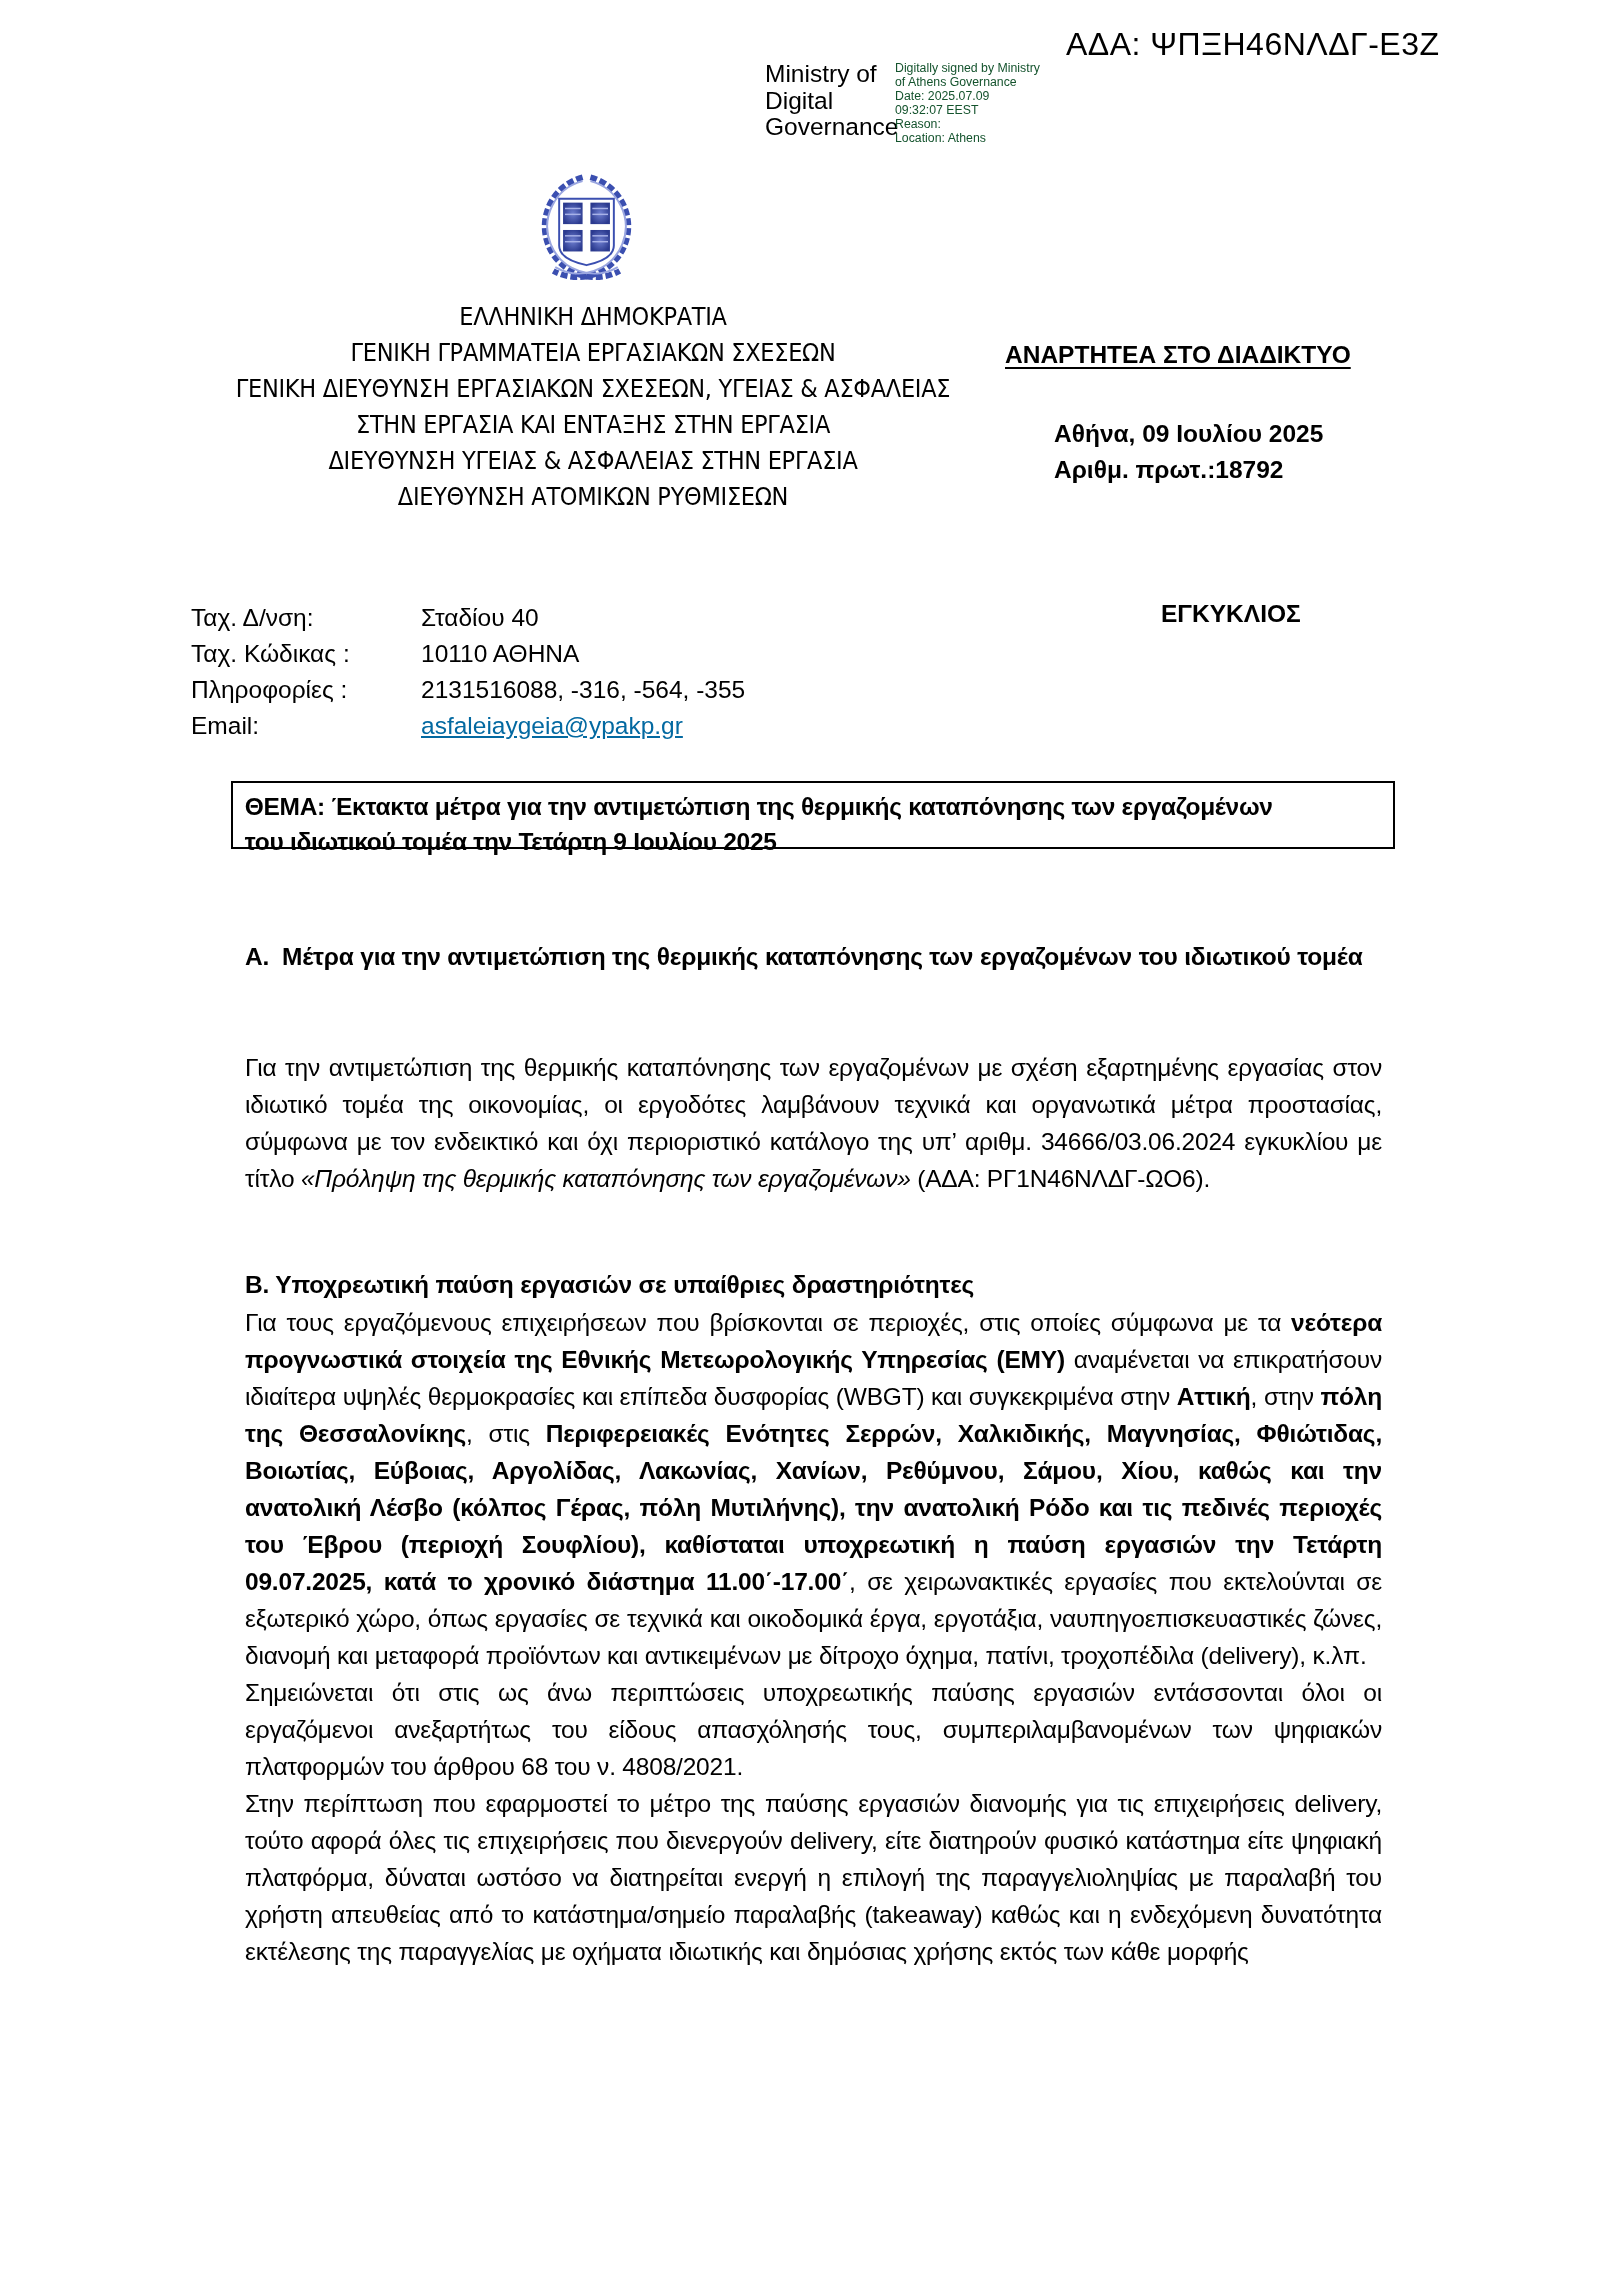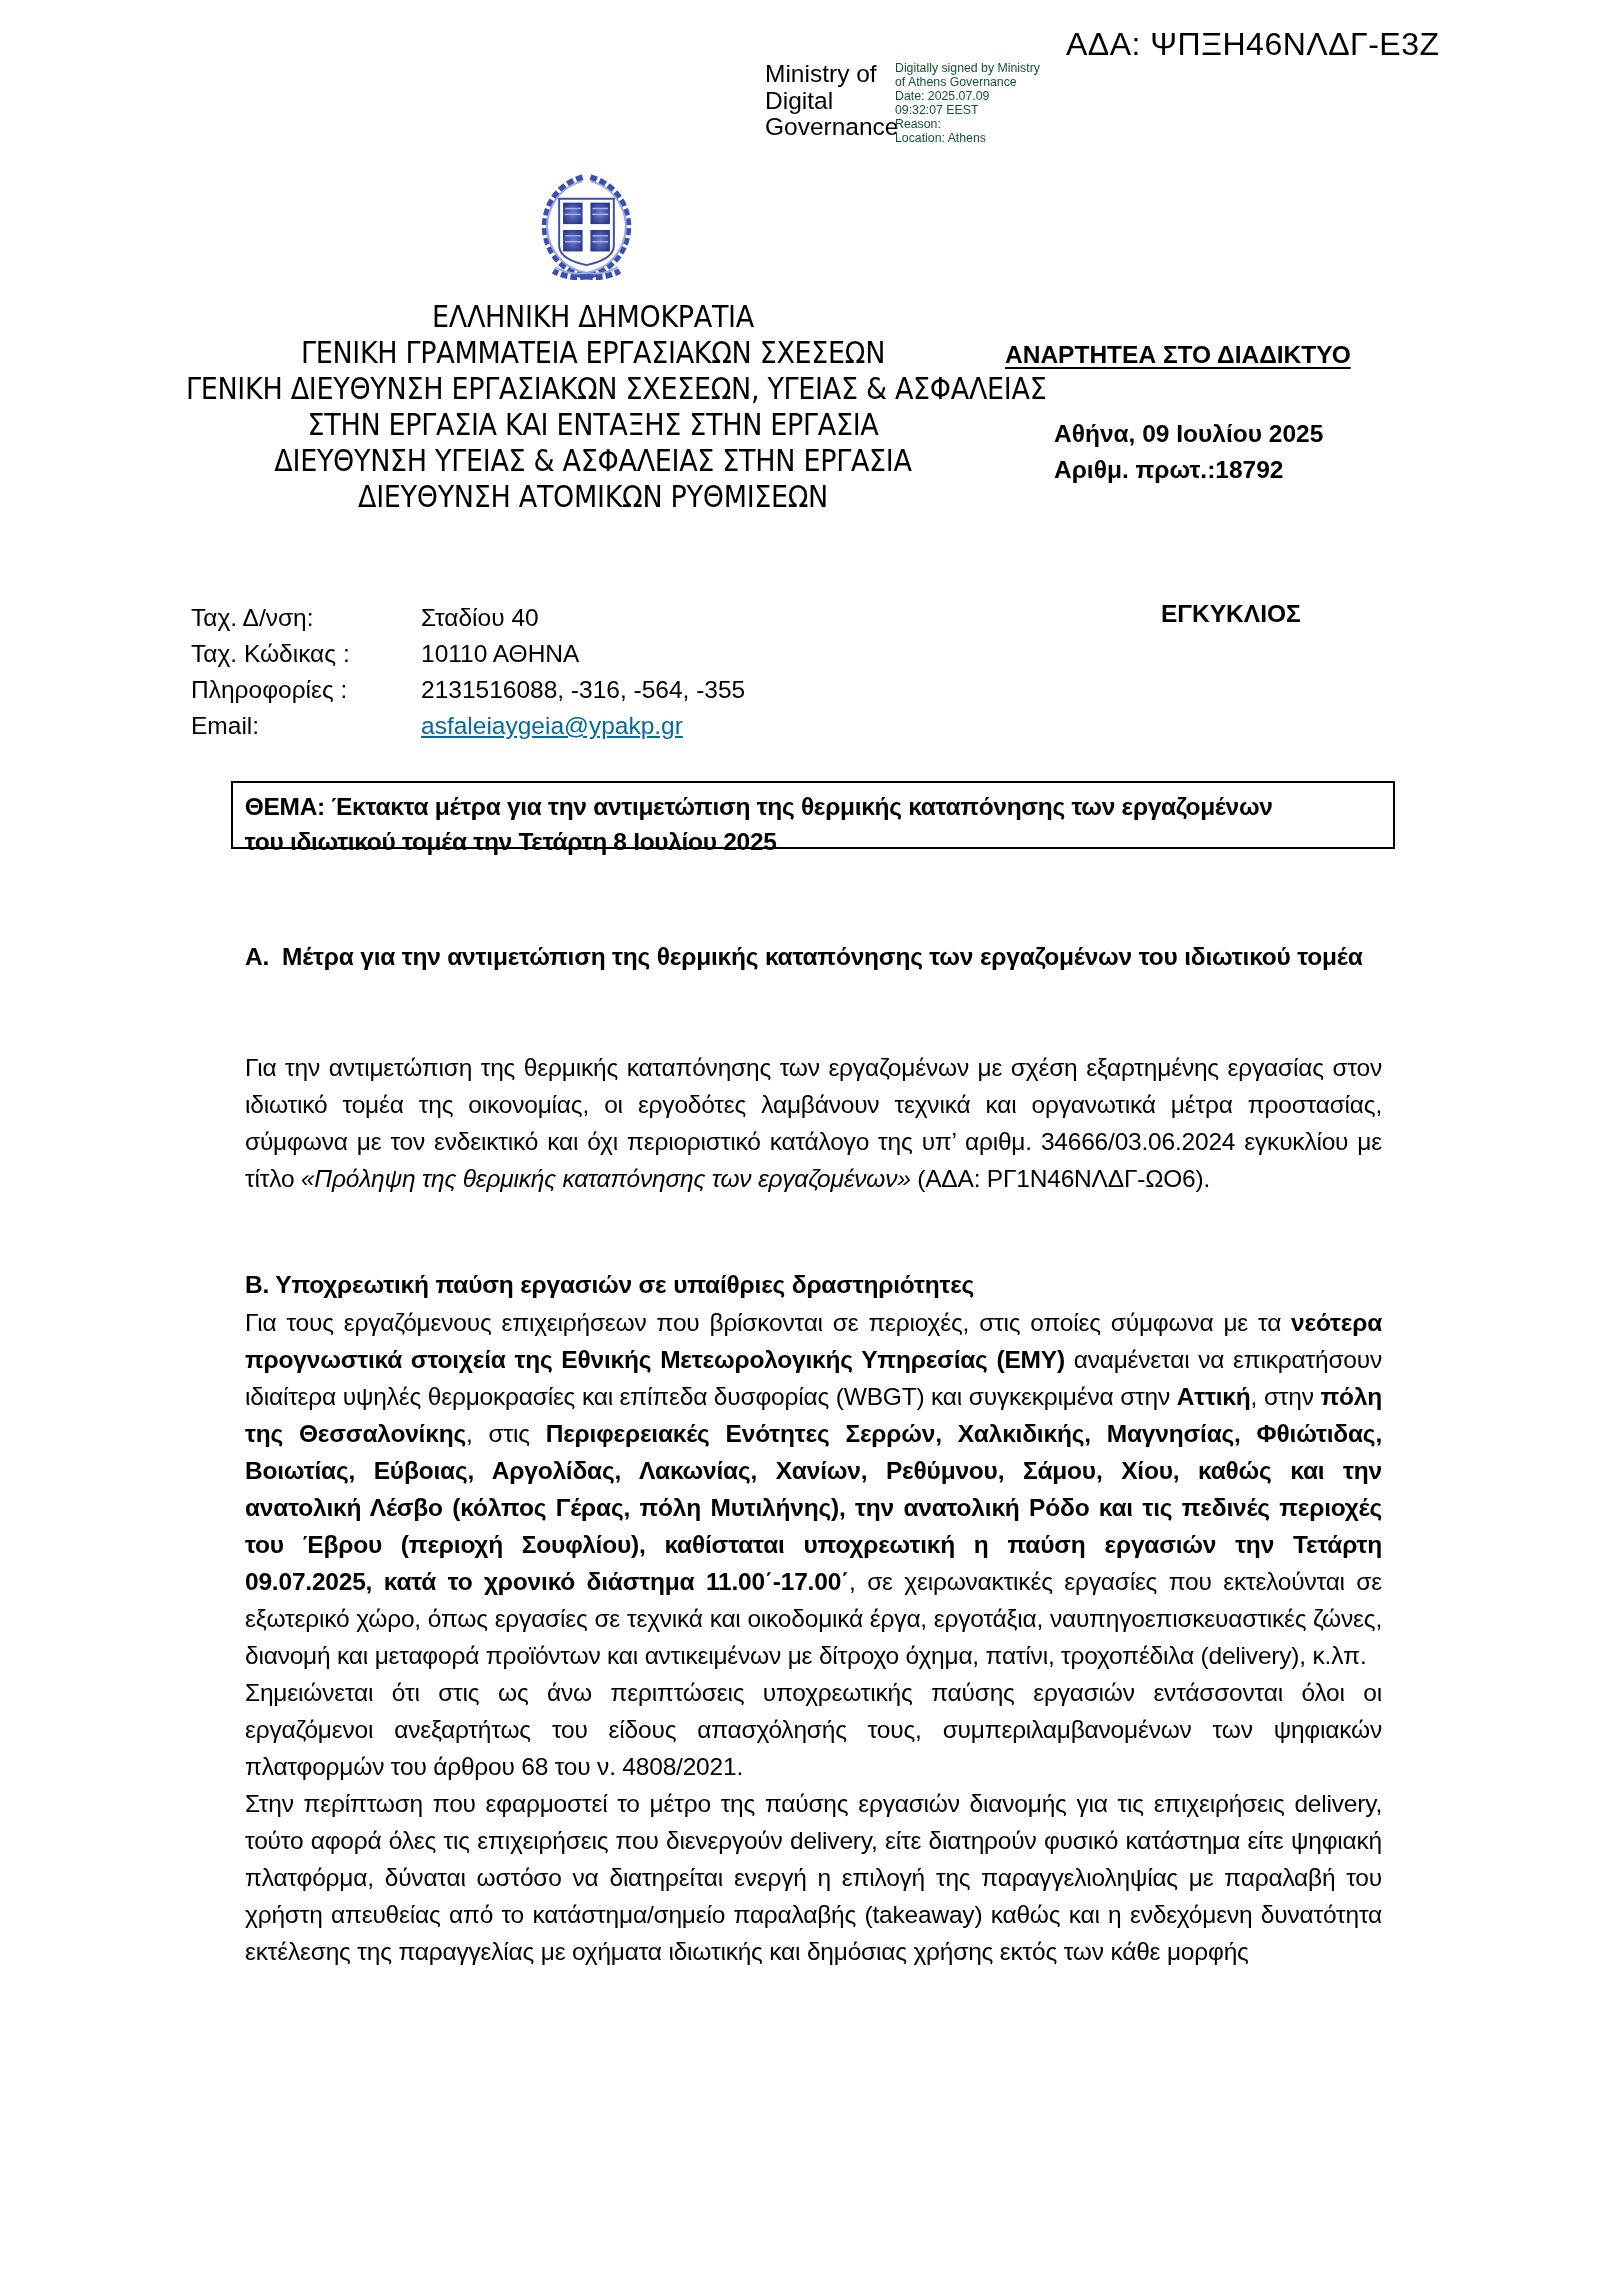--- a/index.html
+++ b/index.html
@@ -5,21 +5,21 @@
   html, body { margin: 0; padding: 0; background: #ffffff; }
   body { width: 1621px; height: 2293px; position: relative; overflow: hidden;
          font-family: "Liberation Sans", "DejaVu Sans", sans-serif; color: #000; }
   .abs { position: absolute; }
   .ada { left: 1066px; top: 25.5px; font-size: 32px; letter-spacing: 0.5px; white-space: nowrap; }
   .sig-org { left: 765px; top: 61px; font-size: 24.5px; line-height: 26.5px; }
   .sig-details { left: 895px; top: 61px; font-size: 12.3px; line-height: 14px; color: #14532d; }
   .emblem { left: 524px; top: 169px; width: 125px; height: 120px; }
   .hdr-center { left: 186px; top: 299px; width: 814px; text-align: center;
                 font-family: "DejaVu Sans Condensed", "DejaVu Sans", sans-serif;
-                font-size: 30px; line-height: 36px; letter-spacing: -0.3px; }
+                font-size: 25px; line-height: 36px; letter-spacing: -0.3px; }
   .hdr-center div { white-space: nowrap; }
   .posted { left: 1005px; top: 341px; font-size: 24.5px; font-weight: bold; text-decoration: underline;
             text-underline-offset: 3.9px; white-space: nowrap; }
   .dateblock { left: 1054px; top: 416px; font-size: 24.5px; font-weight: bold; line-height: 36px; white-space: nowrap; }
   .contact { left: 191px; top: 600px; font-size: 24.5px; line-height: 36px; }
   .contact .row { display: flex; white-space: nowrap; }
   .contact .lbl { width: 230px; }
   .contact a { color: #0369a1; text-decoration: underline; }
   .circular { left: 1161px; top: 600px; font-size: 24.5px; font-weight: bold; }
   .subject { left: 231px; top: 781px; width: 1164px; height: 68px; border: 2px solid #000;
@@ -122,21 +122,21 @@
   <div class="row">
     <span class="lbl">Email:</span>
     <a>asfaleiaygeia@ypakp.gr</a>
   </div>
 </div>
 
 <div class="abs circular">ΕΓΚΥΚΛΙΟΣ</div>
 
 <div class="abs subject">
   <div>ΘΕΜΑ: Έκτακτα μέτρα για την αντιμετώπιση της θερμικής καταπόνησης των εργαζομένων</div>
-  <div>του ιδιωτικού τομέα την Τετάρτη 8 Ιουλίου 2025</div>
+  <div>του ιδιωτικού τομέα την Τετάρτη 9 Ιουλίου 2025</div>
 </div>
 
 <div class="abs body-text secA">
   <div class="head">
     <span class="num">Α.</span>
     <span class="txt">Μέτρα για την αντιμετώπιση της θερμικής καταπόνησης των εργαζομένων του ιδιωτικού τομέα</span>
   </div>
 </div>
 
 <div class="abs body-text parA">

